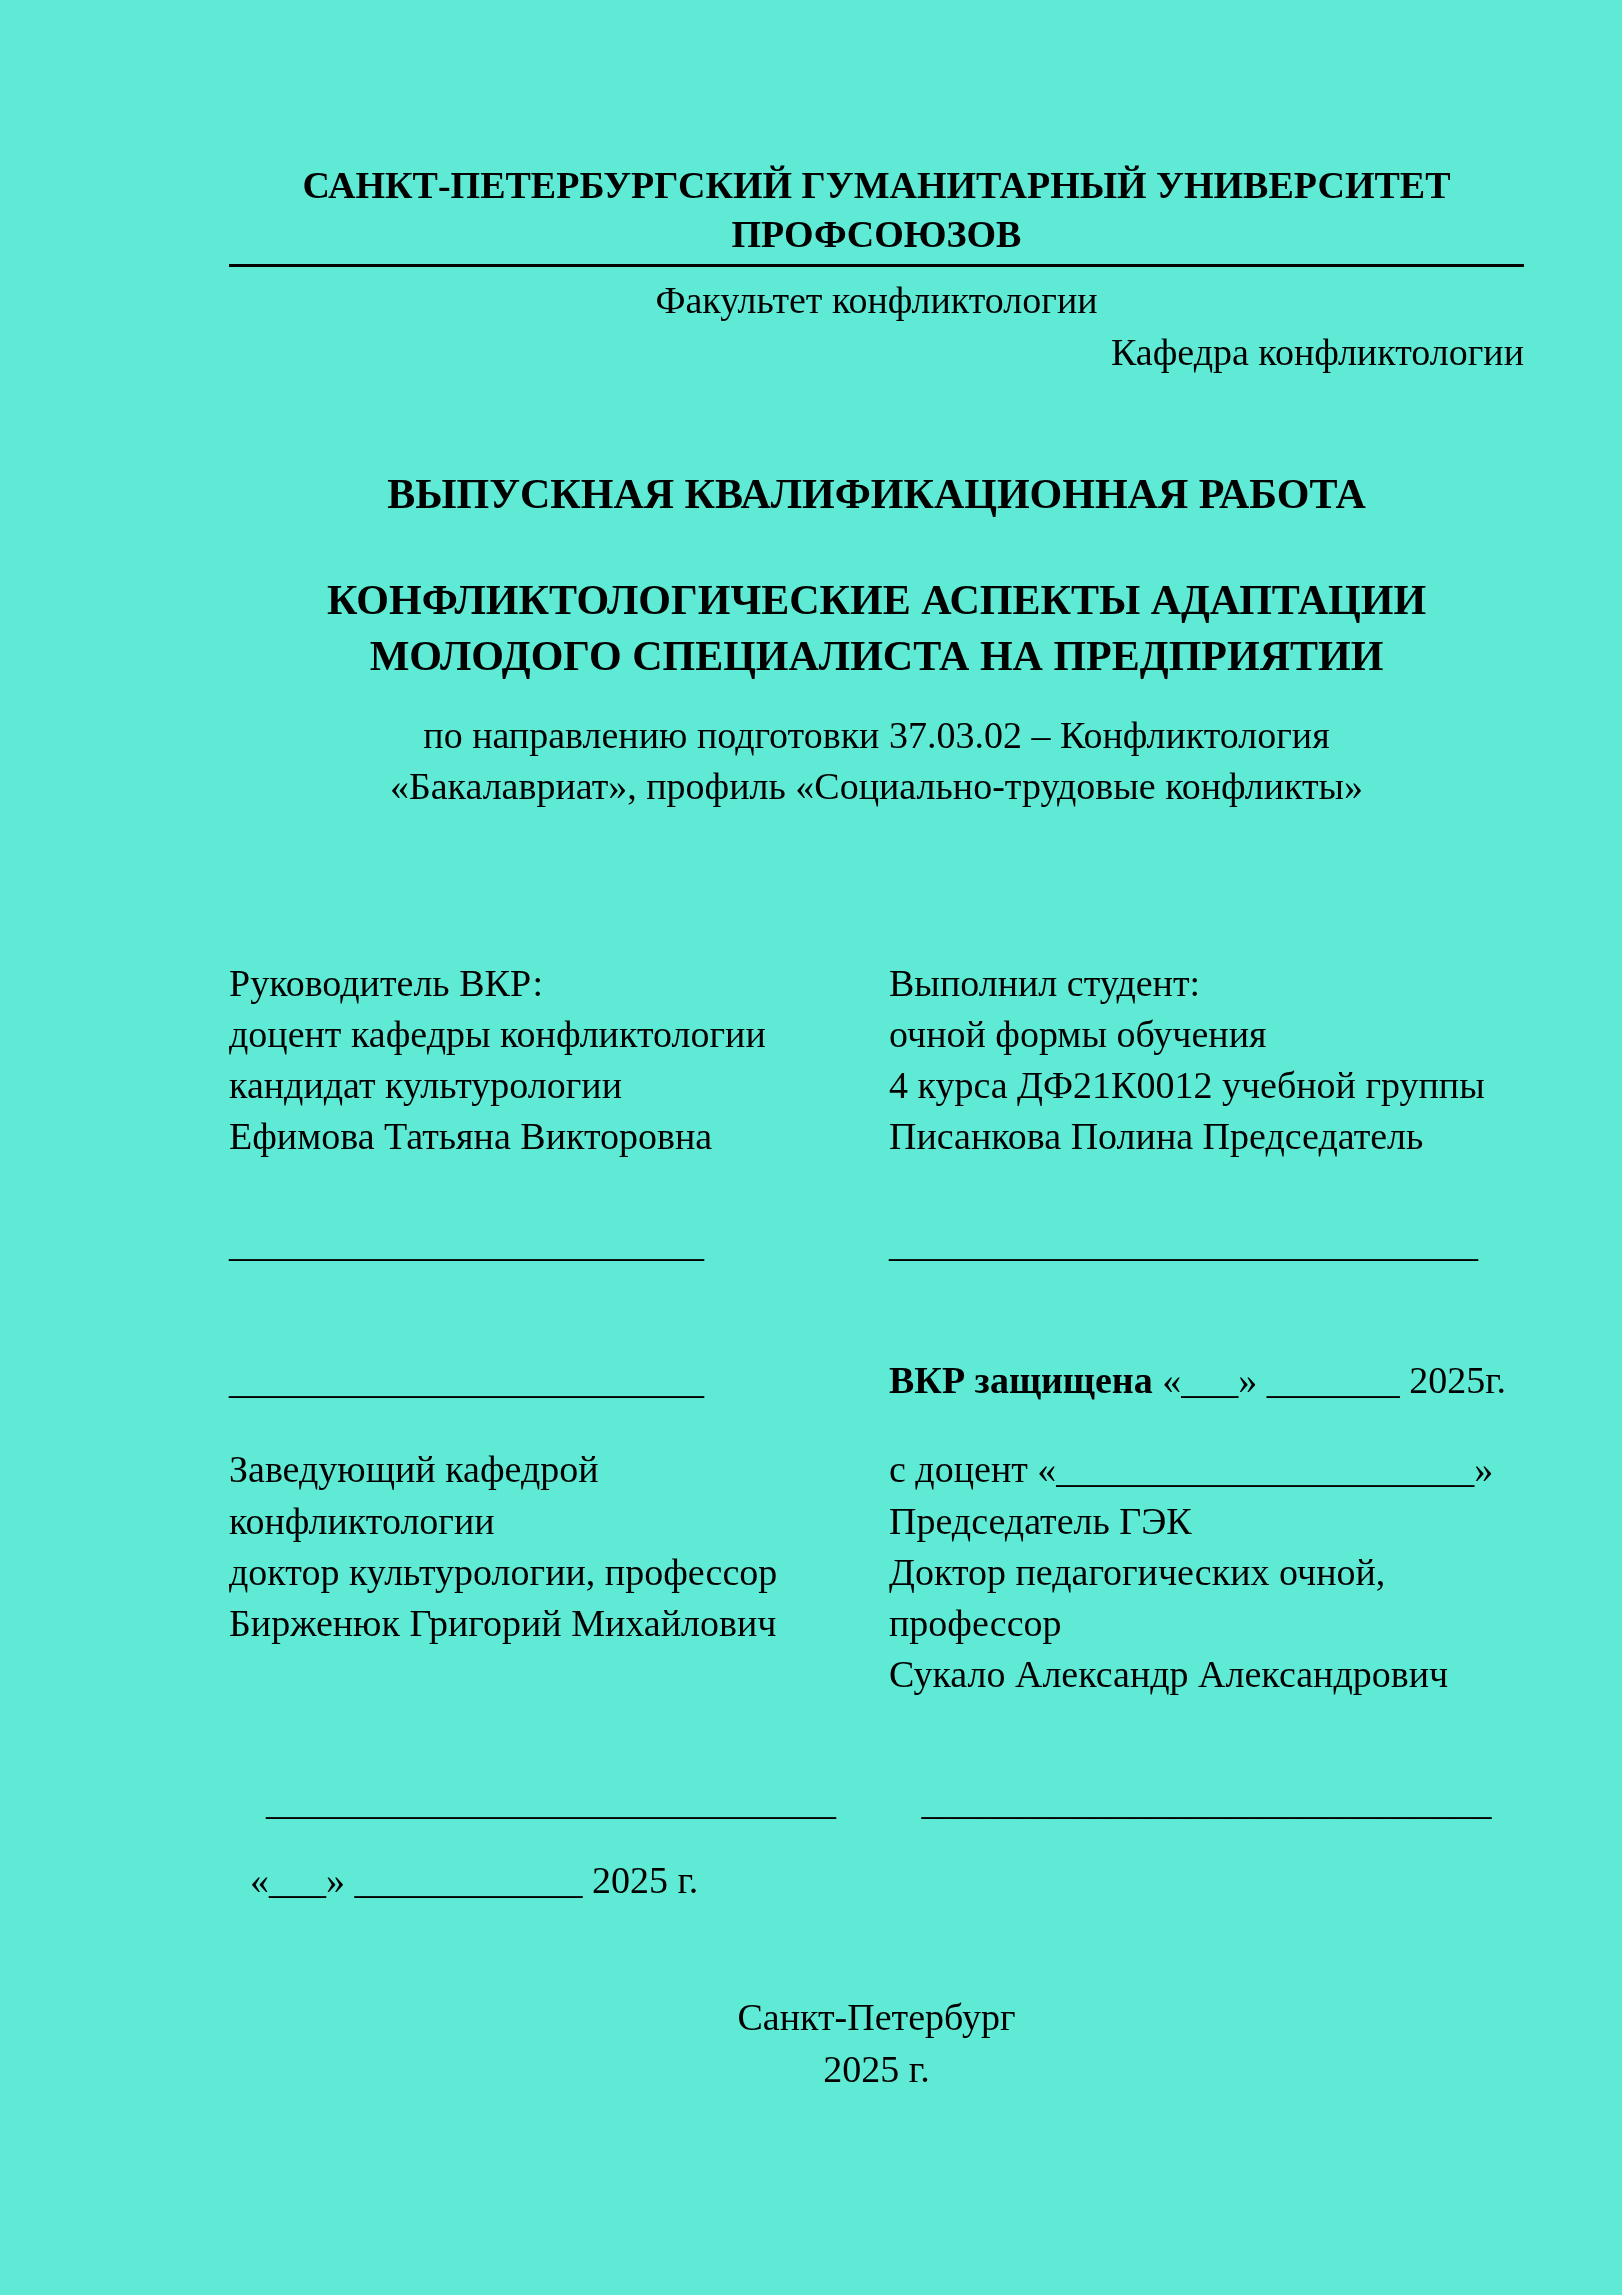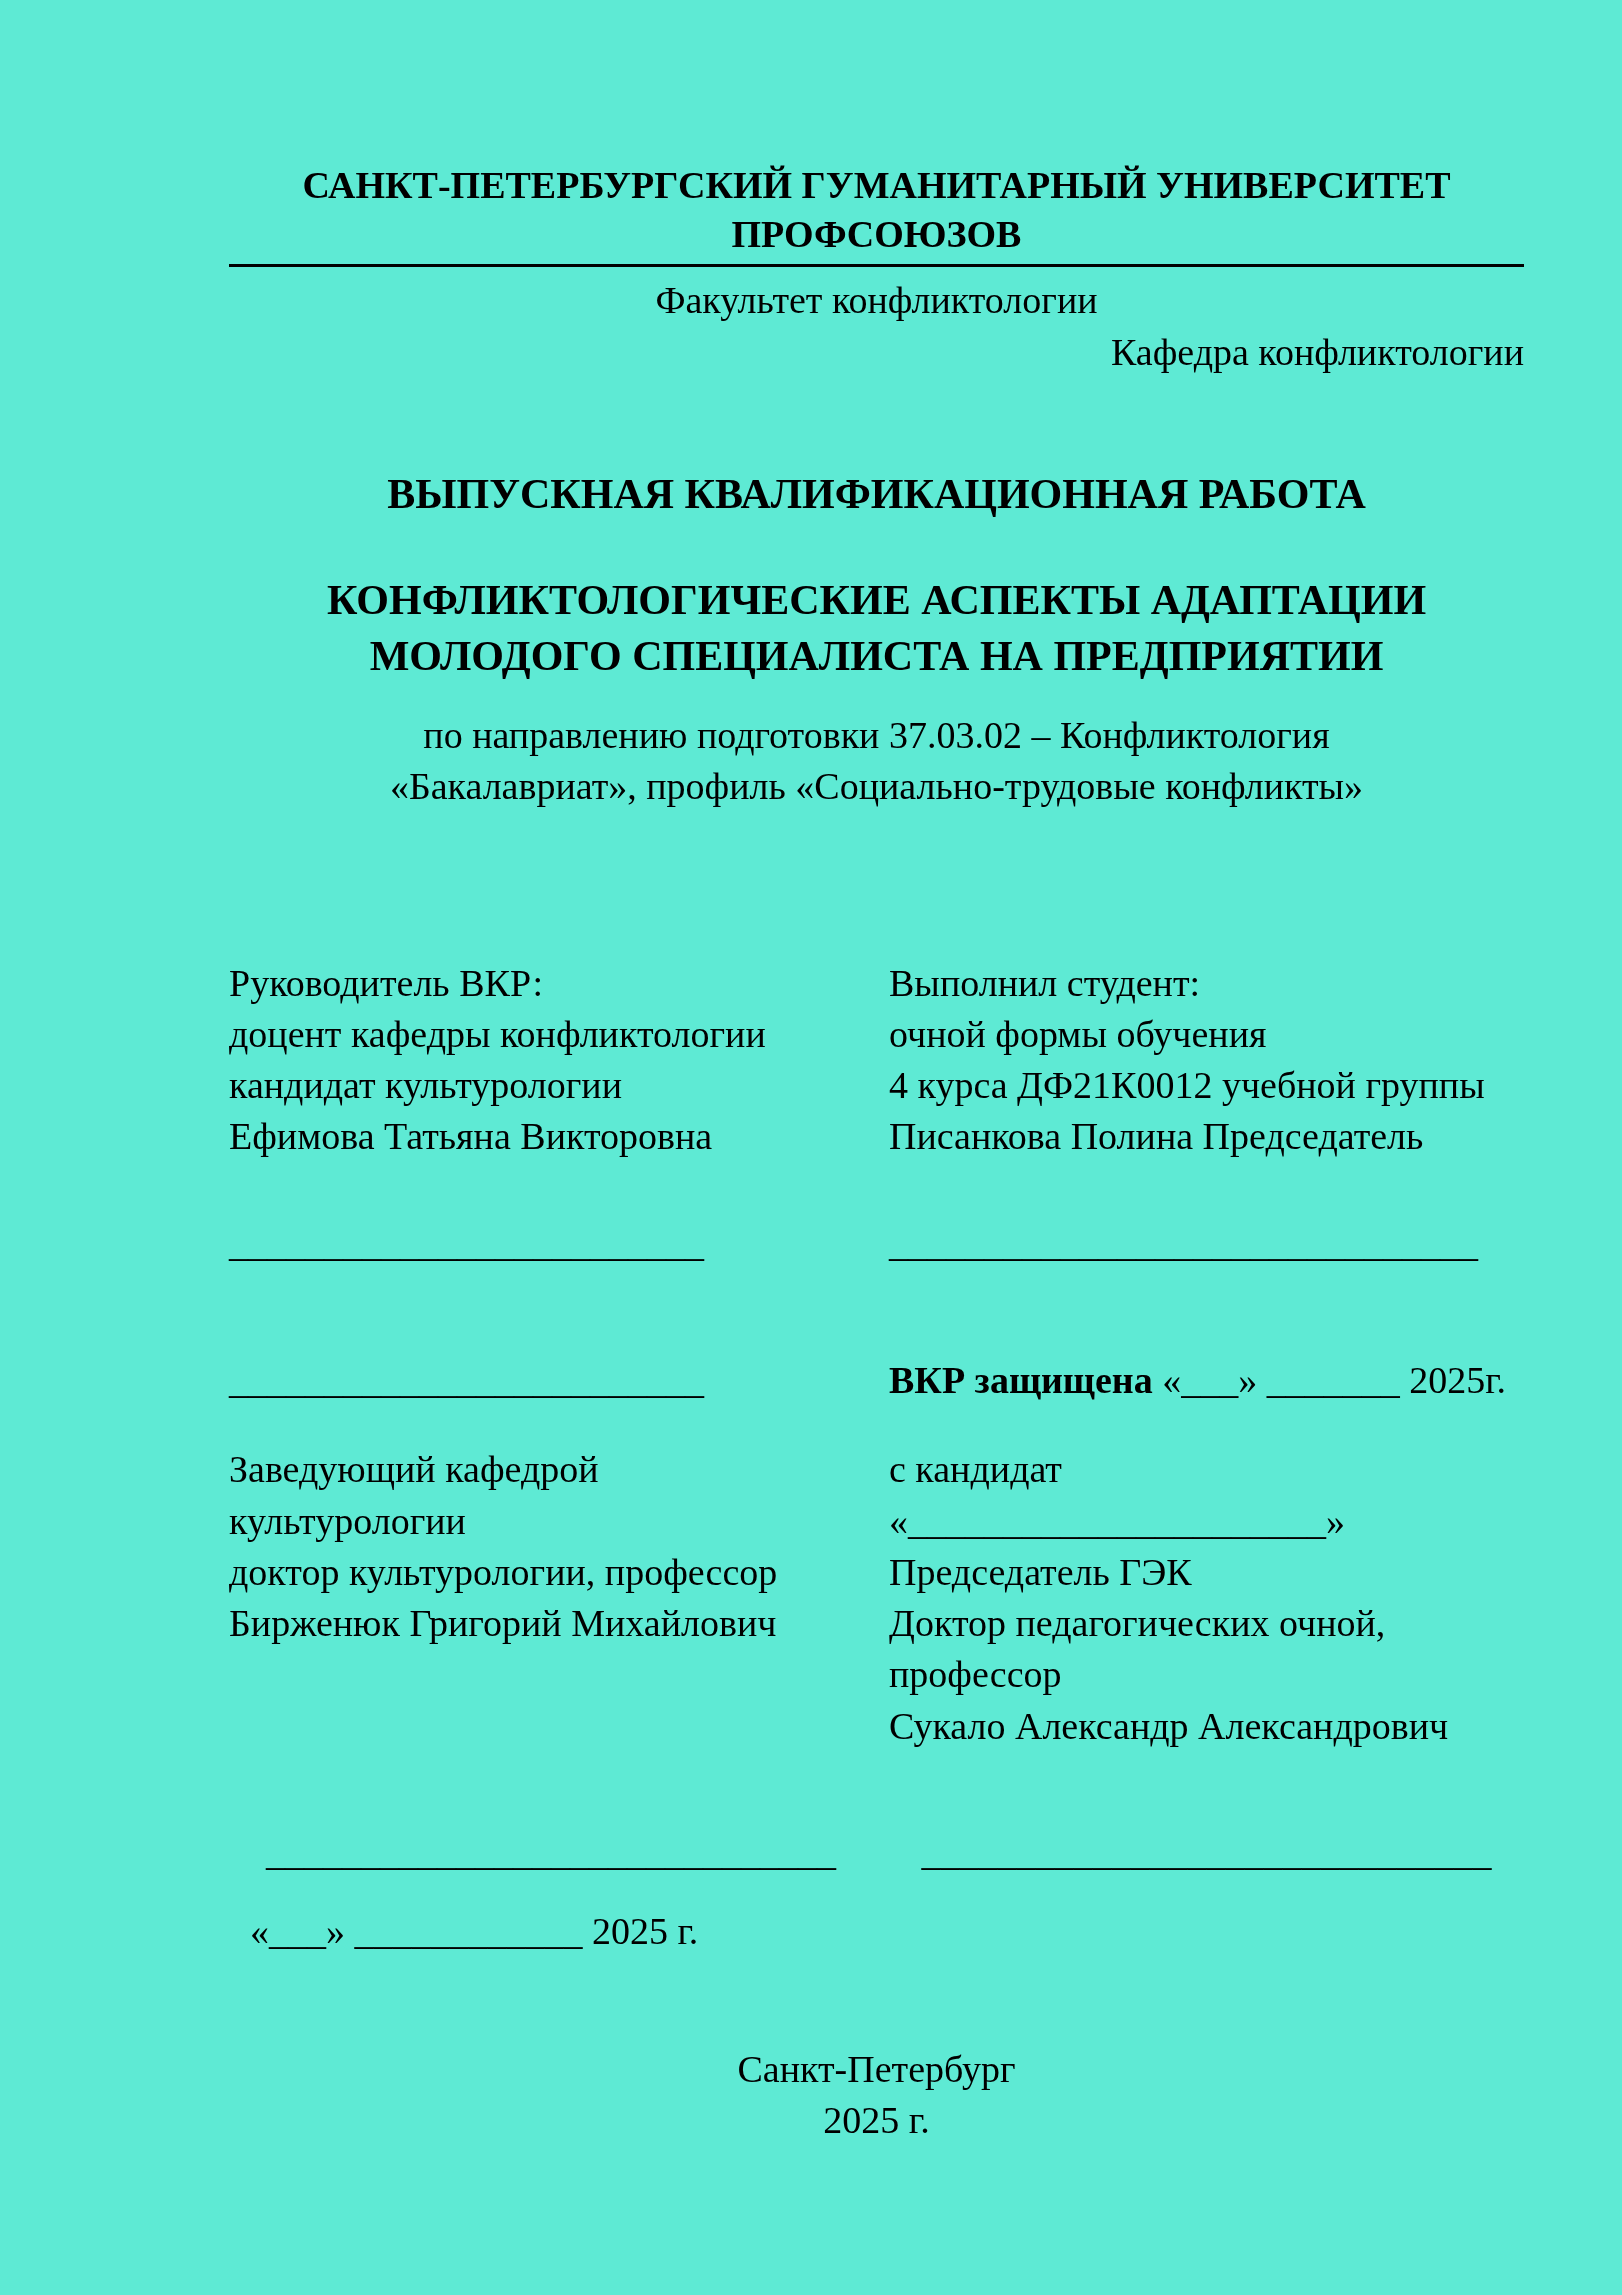--- a/index.html
+++ b/index.html
@@ -135,26 +135,26 @@
       </div>
       <div class="col-right">
         <span class="bold">ВКР защищена</span>
         <span>«___» _______ 2025г.</span>
       </div>
     </div>
 
     <div class="row head-block">
       <div class="col-left">
         <div>Заведующий кафедрой</div>
-        <div>культурологии</div>
+        <div>конфликтологии</div>
         <div>доктор культурологии, профессор</div>
         <div>Бирженюк Григорий Михайлович</div>
       </div>
       <div class="col-right">
-        <div>с кандидат «______________________»</div>
+        <div>с доцент «______________________»</div>
         <div>Председатель ГЭК</div>
         <div>Доктор педагогических очной,</div>
         <div>профессор</div>
         <div>Сукало Александр Александрович</div>
       </div>
     </div>
 
     <div class="row sig-row-2">
       <div class="col-left">
         <span>______________________________</span>

